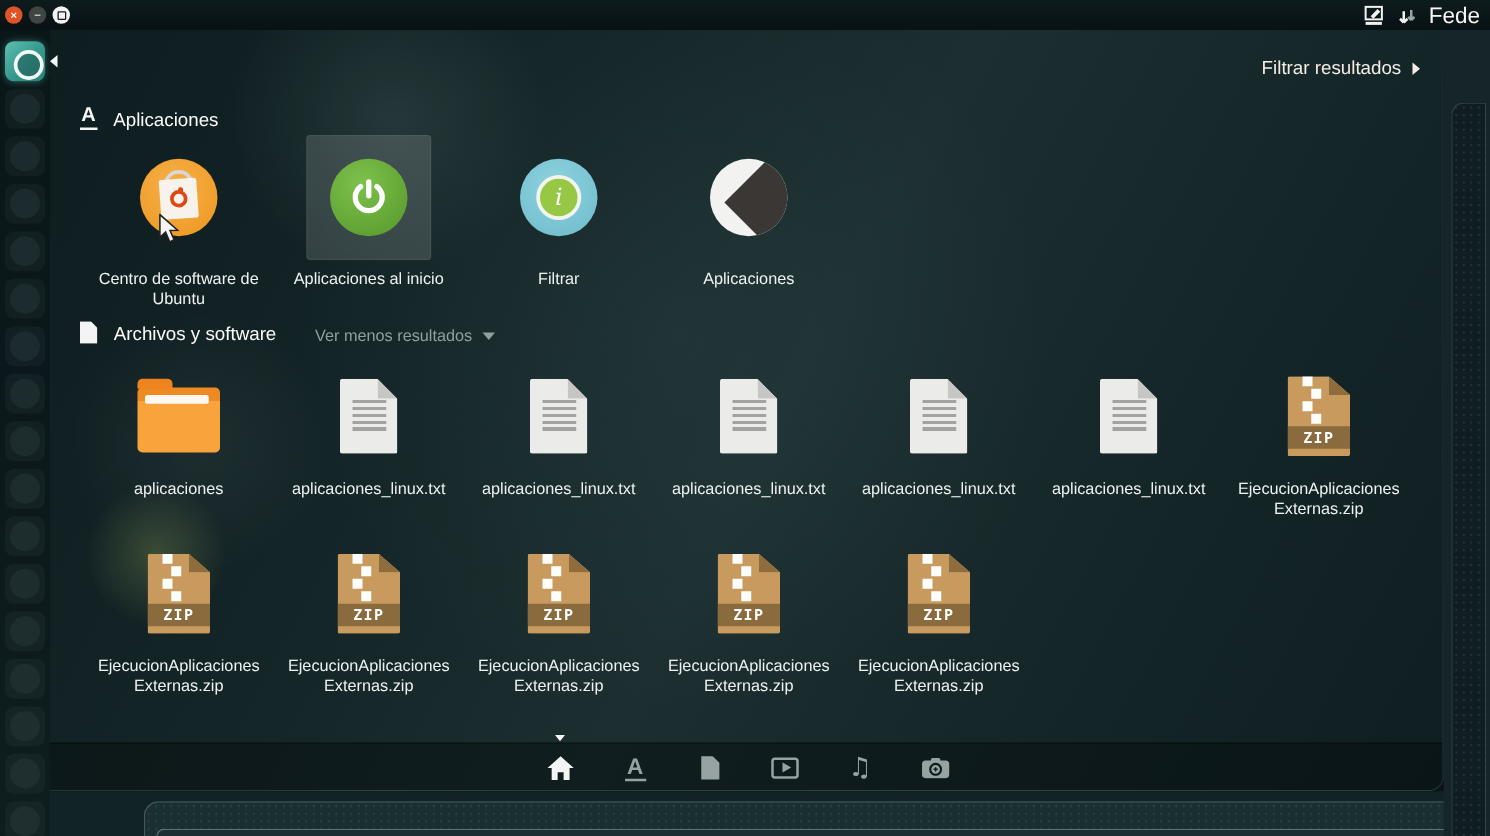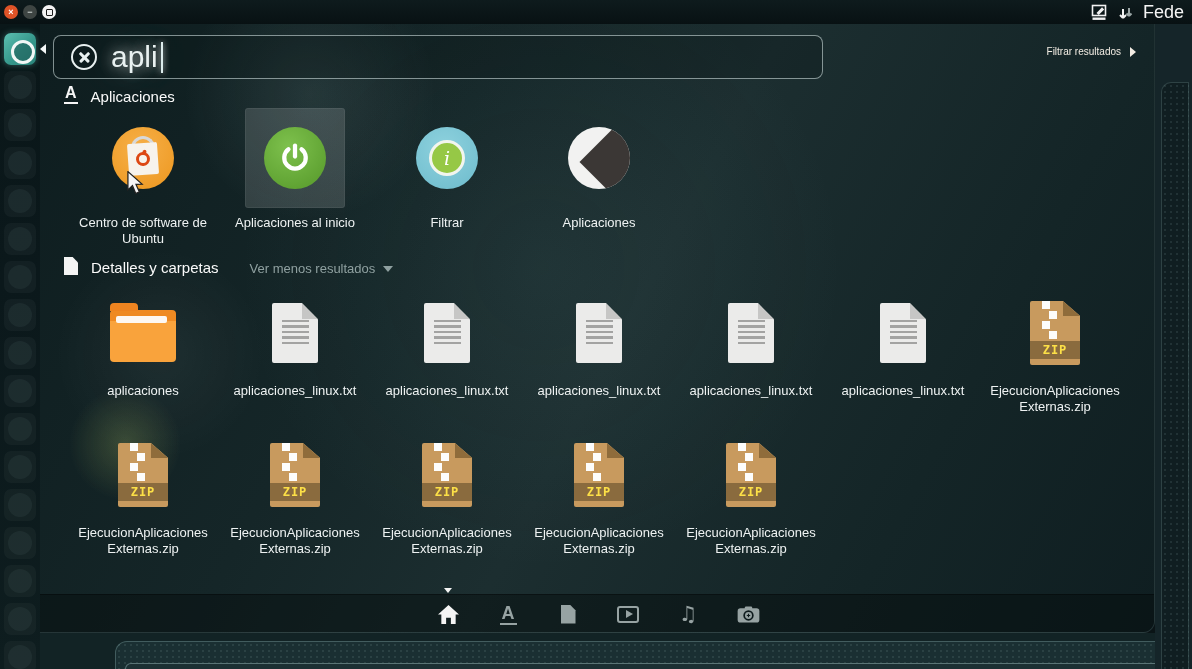--- a/index.html
+++ b/index.html
@@ -56,21 +56,21 @@
     border-radius:50%; position:relative; flex:0 0 auto; }
   .clear-btn::before,.clear-btn::after { content:""; position:absolute; left:4.5px; top:10px;
     width:13px; height:2.5px; background:#e8f0f0; border-radius:1px; }
   .clear-btn::before { transform:rotate(45deg); }
   .clear-btn::after { transform:rotate(-45deg); }
   .search-text { margin-left:14px; font-size:30px; font-weight:300; color:#e9f1f1;
     text-shadow:0 0 14px rgba(255,255,255,0.65), 0 0 34px rgba(230,255,255,0.35); }
   .caret { display:inline-block; width:2px; height:31px; margin-left:3px; background:#dcecec;
     box-shadow:0 0 6px rgba(255,255,255,0.8); }
   .filter { position:absolute; right:18px; top:22px; display:flex; align-items:center; gap:9px;
-    color:#f3ede4; font-size:10px; cursor:default; }
+    color:#f3ede4; font-size:15px; cursor:default; }
   .filter .tri { width:0; height:0; border-top:5px solid transparent; border-bottom:5px solid transparent;
     border-left:6px solid #f3ede4; }
 
   
   .sec-header { position:absolute; display:flex; align-items:flex-end; gap:13px; }
   .hdr-apps-icon { color:#f6f6f6; font-size:16px; font-weight:bold; line-height:1;
     border-bottom:2px solid #f6f6f6; padding:0 1px 1px; }
   .hdr-files-icon { width:14px; height:18px; background:#f4f4f4;
     clip-path:polygon(0 0,62% 0,100% 30%,100% 100%,0 100%); }
   .sec-title { color:#fafafa; font-size:15px; line-height:1; }
@@ -128,21 +128,21 @@
     background:repeating-linear-gradient(#a3a3a2 0 2.5px,transparent 2.5px 5.5px); }
 
   
   .ic-zip { position:relative; width:50px; height:64px; background:#c89a5e;
     clip-path:polygon(0 0,66% 0,100% 23%,100% 100%,0 100%); border-radius:2px; }
   .ic-zip .fold { position:absolute; right:0; top:0; width:17px; height:15px; background:#8f6c3b;
     clip-path:polygon(0 0,100% 100%,0 100%); }
   .ic-zip .teeth { position:absolute; left:12px; top:0; width:8px; height:8px; background:#fdfdfc;
     box-shadow:7px 10px 0 #fdfdfc, 0 20px 0 #fdfdfc, 7px 30px 0 #fdfdfc; }
   .ic-zip .band { position:absolute; left:0; top:40px; width:100%; height:18px; background:#8a6b3e;
-    color:#fde047; font-family:"DejaVu Sans Mono","Liberation Mono",monospace; font-weight:bold;
+    color:#ffffff; font-family:"DejaVu Sans Mono","Liberation Mono",monospace; font-weight:bold;
     font-size:12px; letter-spacing:1px; display:flex; align-items:center; justify-content:center; }
 
   
   .power-svg { width:34px; height:36px; }
 
   
   .lens-bar { position:absolute; left:0; bottom:0; width:100%; height:38px;
     background:rgba(4,11,12,0.45); border-top:1px solid rgba(0,0,0,0.35); }
   .lens-row { position:absolute; left:378px; top:0; height:38px; display:flex; }
   .lens { position:relative; width:60px; height:38px; display:flex; align-items:center; justify-content:center; }
@@ -226,25 +226,20 @@
     <div class="l-item" style="top:465px"></div>
     <div class="l-item" style="top:503px"></div>
     <div class="l-item" style="top:541px"></div>
     <div class="l-item" style="top:579px"></div>
     <div class="l-item" style="top:617px"></div>
   </div>
   <div class="dash-arrow"></div>
 
   <div class="dash">
 
-    <div class="search-field">
-      <span class="clear-btn"></span>
-      <span class="search-text">apli</span>
-      <span class="caret"></span>
-    </div>
     <div class="filter">
       <span>Filtrar resultados</span>
       <span class="tri"></span>
     </div>
 
     <div class="sec-header" style="left:24px; top:61px;">
       <span class="hdr-apps-icon">A</span>
       <span class="sec-title">Aplicaciones</span>
     </div>
     <div class="grid" style="left:27px; top:84px;">
@@ -283,21 +278,21 @@
           <div class="ic-circle white">
             <div class="wedge"></div>
           </div>
         </div>
         <div class="tile-label">Aplicaciones</div>
       </div>
     </div>
 
     <div class="sec-header" style="left:24px; top:233px;">
       <span class="hdr-files-icon"></span>
-      <span class="sec-title">Detalles y carpetas</span>
+      <span class="sec-title">Archivos y software</span>
       <span class="sec-toggle">
         <span>Ver menos resultados</span>
         <span class="tri-down"></span>
       </span>
     </div>
     <div class="grid" style="left:27px; top:272px;">
 
       <div class="tile file-tile">
         <div class="icon-box small">
           <div class="ic-folder"></div>

